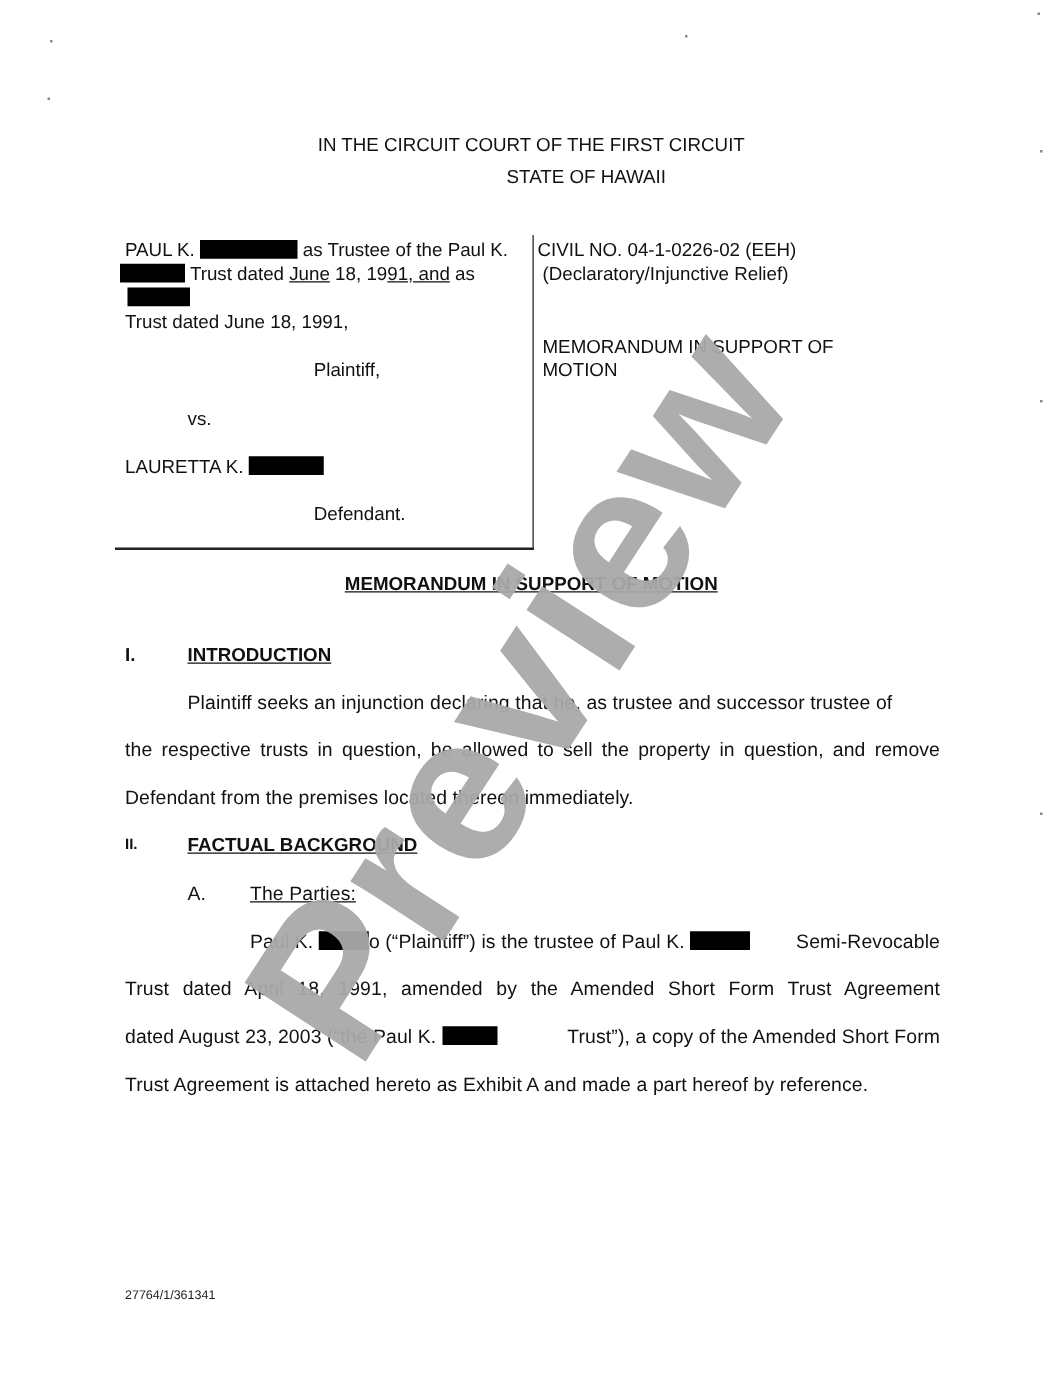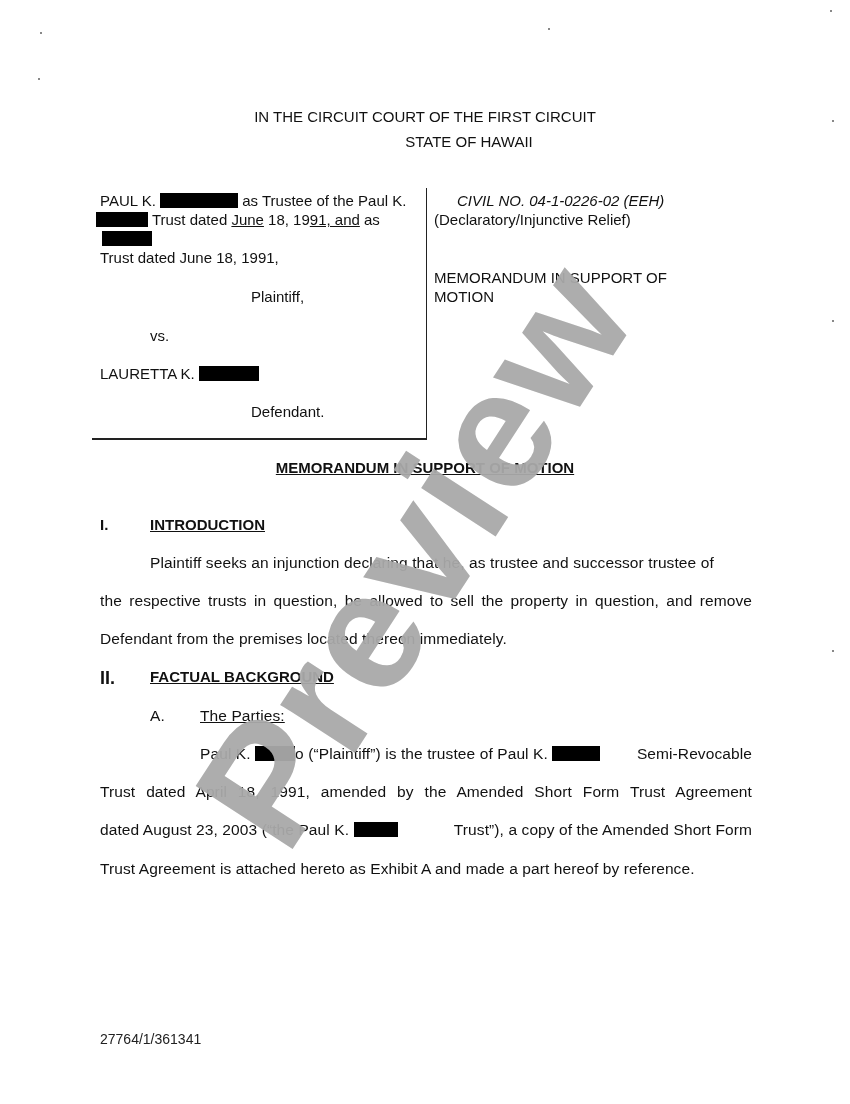--- a/index.html
+++ b/index.html
@@ -8,21 +8,21 @@
   .abs { position:absolute; white-space:nowrap; }
   .t15 { font-size:15px; line-height:19px; }
   .court { left:0; width:850px; text-align:center; font-size:15px; }
   .redact { display:inline-block; background:#000; height:15px; vertical-align:-2px; }
   .u { text-decoration:underline; }
   .bold { font-weight:bold; }
   .vline { position:absolute; left:426px; top:188px; width:1px; height:252px; background:#222; }
   .hline { position:absolute; left:92px; top:438px; width:335px; height:1.5px; background:#222; }
   .para { font-size:15.5px; letter-spacing:0.1px; }
   .justify { text-align:justify; text-align-last:justify; }
-  .footer { font-size:14px; color:#222; }
+  .footer { font-size:10px; color:#222; }
   .watermark { position:absolute; left:415px; top:555px; transform:translate(-50%,-50%) rotate(-57deg);
                font-size:168px; font-weight:bold; color:#a9a9a9; opacity:0.95;
                font-family:"Liberation Sans", sans-serif; letter-spacing:2px; pointer-events:none; }
   .speck { position:absolute; background:#888; width:2px; height:2px; }
 </style>
 </head>
 <body>
 
 <div class="abs court" style="top:108px;">IN THE CIRCUIT COURT OF THE FIRST CIRCUIT</div>
 <div class="abs court" style="top:133px;padding-left:44px;">STATE OF HAWAII</div>
@@ -44,35 +44,35 @@
 <div class="abs t15" style="left:150px; top:326px;">vs.</div>
 <div class="abs t15" style="left:100px; top:364px;">
   <span>LAURETTA K.</span>
   <span class="redact" style="width:60px;"></span>
 </div>
 <div class="abs t15" style="left:251px; top:402px;">Defendant.</div>
 
 <div class="vline"></div>
 <div class="hline"></div>
 
-<div class="abs t15" style="left:457px; top:191px;font-style:italic;">CIVIL NO.  04-1-0226-02 (EEH)</div>
+<div class="abs t15" style="left:430px; top:191px;">CIVIL NO.  04-1-0226-02 (EEH)</div>
 <div class="abs t15" style="left:434px; top:210px;">(Declaratory/Injunctive Relief)</div>
 <div class="abs t15" style="left:434px; top:268px;">MEMORANDUM IN SUPPORT OF</div>
 <div class="abs t15" style="left:434px; top:287px;">MOTION</div>
 
 <div class="abs bold u" style="left:0; width:850px; text-align:center; top:459px; font-size:15px;">MEMORANDUM IN SUPPORT OF MOTION</div>
 
 <div class="abs bold" style="left:100px; top:516px; font-size:15px;">I.</div>
 <div class="abs bold u" style="left:150px; top:516px; font-size:15px;">INTRODUCTION</div>
 
 <div class="abs para" style="left:150px; top:554px; width:602px;">Plaintiff seeks an injunction declaring that he, as trustee and successor trustee of</div>
 <div class="abs para justify" style="left:100px; top:592px; width:652px;">the respective trusts in question, be allowed to sell the property in question, and remove</div>
 <div class="abs para" style="left:100px; top:630px;">Defendant from the premises located thereon immediately.</div>
 
-<div class="abs bold" style="left:100px; top:668px; font-size:18px;">II.</div>
+<div class="abs bold" style="left:100px; top:668px; font-size:12px;">II.</div>
 <div class="abs bold u" style="left:150px; top:668px; font-size:15px;">FACTUAL BACKGROUND</div>
 
 <div class="abs para" style="left:150px; top:707px;">A.</div>
 <div class="abs para u" style="left:200px; top:707px;">The Parties:</div>
 
 <div class="abs para" style="left:200px; top:745px; width:552px; display:flex; justify-content:space-between;">
   <span><span>Paul K.</span> <span class="redact" style="width:40px;"></span><span>o (“Plaintiff”) is the trustee of Paul K.</span> <span class="redact" style="width:48px;"></span></span>
   <span>Semi-Revocable</span>
 </div>
 <div class="abs para justify" style="left:100px; top:783px; width:652px;">Trust dated April 18, 1991, amended by the Amended Short Form Trust Agreement</div>

